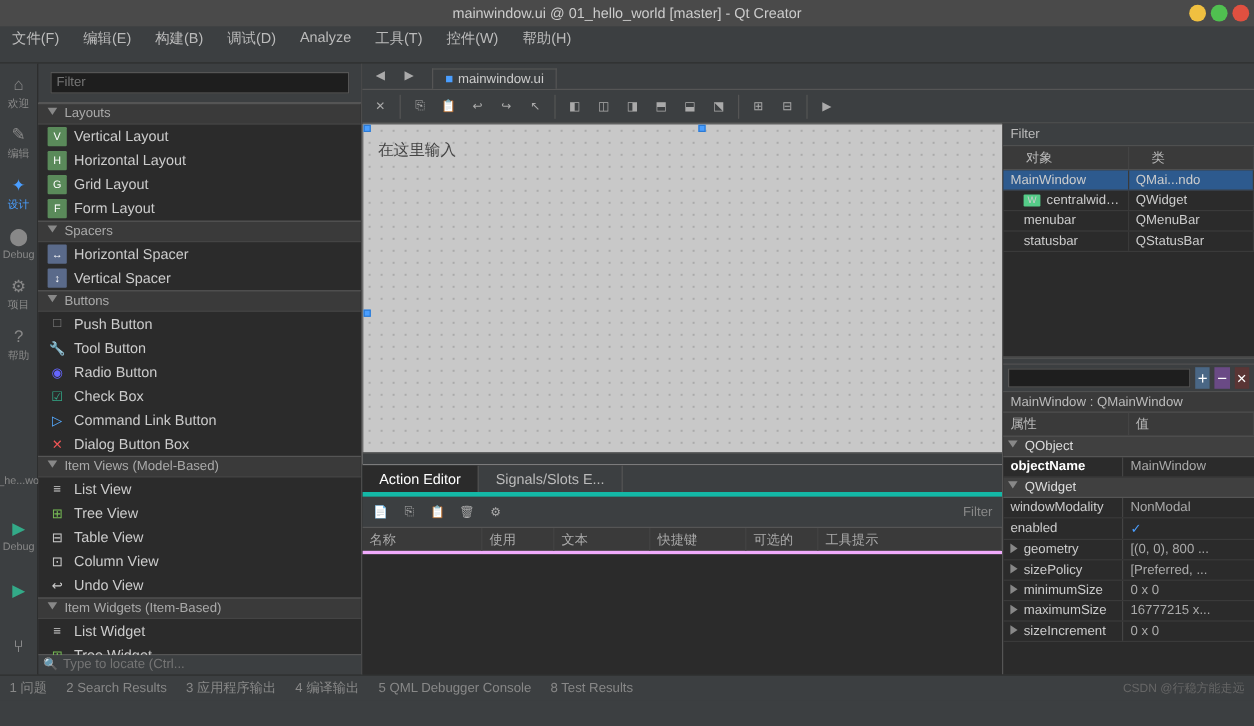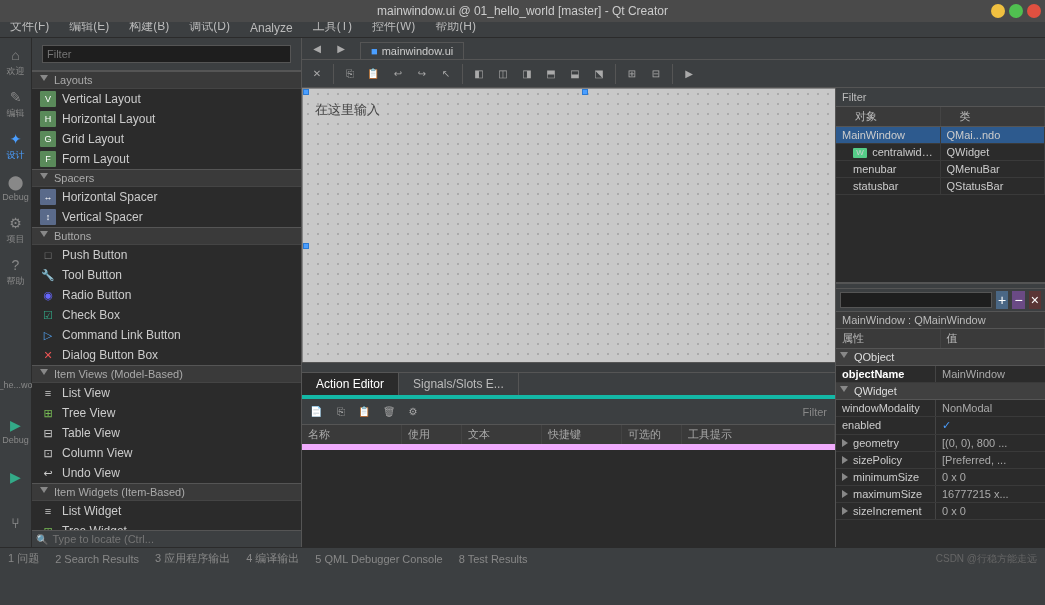--- a/index.html
+++ b/index.html
@@ -28,23 +28,23 @@
       border: none;
       cursor: pointer;
     }
     .title-btn.minimize { background: #f0c040; }
     .title-btn.maximize { background: #50c050; }
     .title-btn.close { background: #e05040; }
 
     
     .menu-bar {
       background: #3c3f41;
-      height: 16px;
-      display: flex;
-      align-items: flex-end;
+      height: 31px;
+      display: flex;
+      align-items: flex-start;
       padding: 0 4px;
       border-bottom: 1px solid #2b2b2b;
       gap: 8px;
       font-size: 12px;
     }
     .menu-item {
       padding: 2px 6px;
       cursor: pointer;
       color: #bbb;
     }
@@ -241,21 +241,21 @@
       height: 26px;
       display: flex;
       align-items: center;
       padding: 0 4px;
       gap: 2px;
       border-bottom: 1px solid #555;
     }
     .action-table-header {
       display: flex;
       background: #3a3a3a;
-      border-bottom: 6px solid #f0abfc;
+      border-bottom: 3px solid #f0abfc;
       font-size: 11px;
       color: #aaa;
       font-family: Liberation Serif, serif;
     }
     .action-col {
       padding: 2px 6px;
       border-right: 1px solid #444;
     }
 
     

